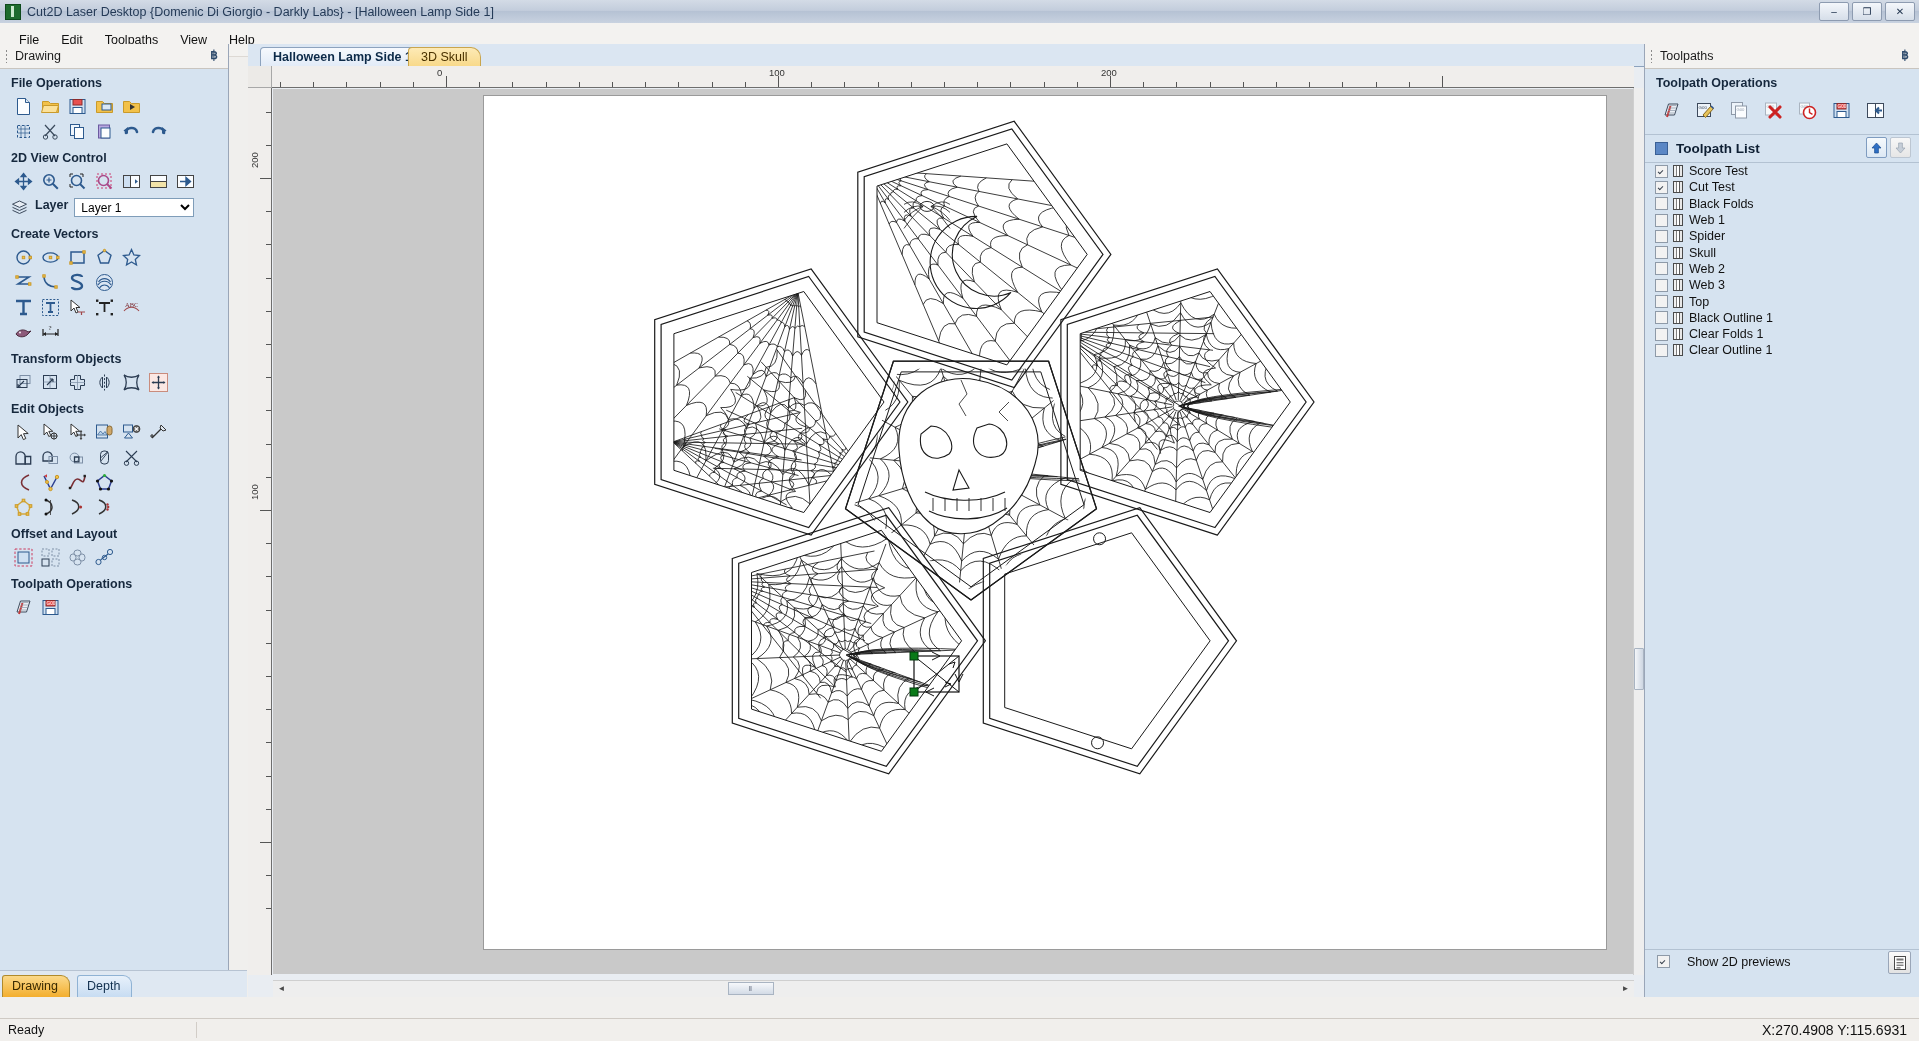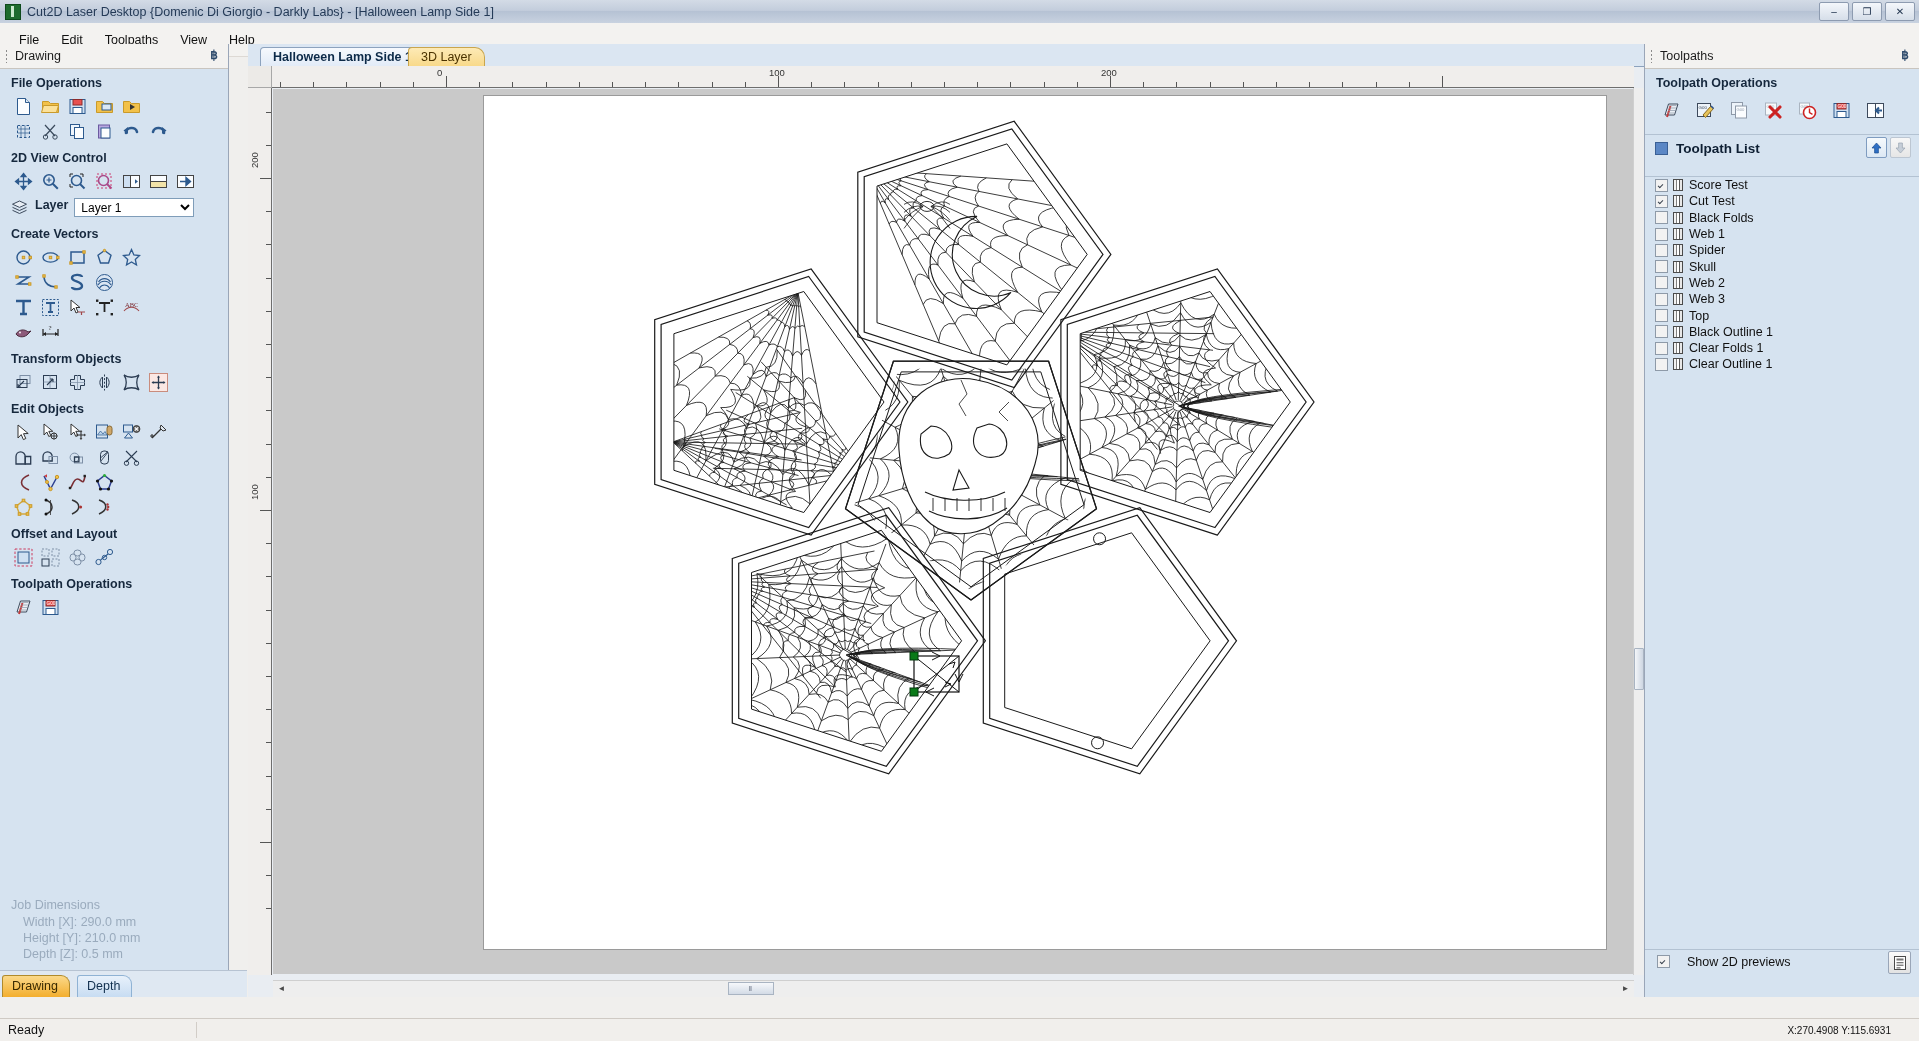--- a/index.html
+++ b/index.html
@@ -99,34 +99,34 @@
   #right-header{height:24px;background:#f3f2f0;border-bottom:1px solid #c9c5bf;display:flex;align-items:center;position:relative;}
   #tp-ops-row{display:flex;padding-left:12px;gap:6px;margin-top:2px;}
   .tpbtn{width:26px;height:26px;display:flex;align-items:center;justify-content:center;border:1px solid transparent;border-radius:2px;}
   #tp-divider{height:1px;background:#b3c2d2;margin:10px 0 0 0;}
   #tp-list-head{display:flex;align-items:center;padding:6px 8px 4px 10px;position:relative;}
   #tp-list-head .sqicon{width:11px;height:11px;background:#5b87c5;border:1px solid #3a5f94;margin-right:8px;}
   #tp-list-head .txt{font-weight:bold;font-size:13.5px;color:#0e1f33;}
   .updown{position:absolute;right:8px;top:2px;display:flex;gap:3px;}
   .udbtn{width:19px;height:19px;border:1px solid #7f9cc0;border-radius:2px;background:linear-gradient(to bottom,#f6fafd,#dce8f4);display:flex;align-items:center;justify-content:center;}
   .udbtn.dim{border-color:#bcc6d2;background:linear-gradient(to bottom,#f7f7f7,#e6e6e6);}
-  #tp-list{margin-top:16px;border-top:1px solid #b3c2d2;}
+  #tp-list{margin-top:2px;border-top:1px solid #b3c2d2;}
   .tp-row{display:flex;align-items:center;height:16.3px;padding-left:10px;font-size:12.5px;color:#111;}
   .cb{width:11px;height:11px;border:1px solid #8e9aa8;background:#f2f2f2;margin-right:5px;position:relative;flex:0 0 auto;}
   .cb.on:after{content:"";position:absolute;left:2px;top:4px;width:4px;height:2px;border-left:1.6px solid #3b4450;border-bottom:1.6px solid #3b4450;transform:rotate(-45deg);}
   .tpicon{width:10px;height:12px;margin-right:6px;flex:0 0 auto;
     background:linear-gradient(to right,#f2f2f2 0 2px,#808080 2px 3px,#ffffff 3px 5px,#5a5a5a 5px 6px,#e8e8e8 6px 8px,#7a7a7a 8px 10px);
     border:1px solid #4a4a4a;box-sizing:border-box;}
   #show2d{position:absolute;left:0;bottom:24px;width:274px;height:24px;border-top:1px solid #b3c2d2;display:flex;align-items:center;padding-left:12px;box-sizing:border-box;}
   #show2d .lbl{font-size:12.5px;color:#111;margin-left:12px;}
   #show2d .docbtn{position:absolute;right:8px;top:1px;width:21px;height:21px;border:1px solid #9aa6b8;border-radius:2px;background:linear-gradient(to bottom,#fbfbfb,#e2e2e2);display:flex;align-items:center;justify-content:center;}
   
   #statusbar{position:absolute;left:0;bottom:0;width:1919px;height:22px;background:#f1efec;border-top:1px solid #cfcac4;display:flex;align-items:center;}
   #status-left{padding-left:8px;font-size:12.5px;color:#111;}
-  #status-right{position:absolute;right:28px;font-size:10px;color:#111;}
+  #status-right{position:absolute;right:12px;font-size:14px;color:#111;}
   .sep{position:absolute;left:196px;top:3px;width:1px;height:16px;background:#d2cdc7;}
 </style>
 </head>
 <body>
 
 <div id="titlebar">
   <div class="app-icon"></div>
   <span id="title-text">Cut2D Laser Desktop {Domenic Di Giorgio - Darkly Labs} - [Halloween Lamp Side 1]</span>
   <div id="win-buttons">
     <div class="wbtn">–</div>
@@ -626,37 +626,31 @@
           <svg width="19" height="19" viewBox="0 0 19 19">
             <rect x="2" y="2.5" width="15" height="14" fill="#cfe0f2" stroke="#2d5a8e"></rect>
             <rect x="5" y="2.5" width="9" height="5.5" fill="#e8504f" stroke="#8e2b2b"></rect>
             <rect x="5" y="10.5" width="9" height="6" fill="#fff" stroke="#2d5a8e"></rect>
             <text x="5.6" y="7" font-size="4.6" fill="#fff" font-family="sans-serif">G00</text>
           </svg>
         </div>
       </div>
     </div>
 
-  <div id="jobdims">
-    <div class="jd-title">Job Dimensions</div>
-    <div class="jd-line">Width  [X]: 290.0 mm</div>
-    <div class="jd-line">Height [Y]: 210.0 mm</div>
-    <div class="jd-line">Depth  [Z]: 0.5 mm</div>
-  </div>
 
   <div id="left-tabs">
     <div class="ltab active">Drawing</div>
     <div class="ltab inactive">Depth</div>
   </div>
 </div>
 
 <div id="center">
   <div id="doc-tabs">
     <div class="dtab active">Halloween Lamp Side 1</div>
-    <div class="dtab inactive">3D Layer</div>
+    <div class="dtab inactive">3D Skull</div>
   </div>
 
   <div id="ruler-corner"></div>
   <div id="hruler">
       <div class="tick" style="left: 8px; width: 1px; height: 5px; bottom: 0px;"></div>
       <div class="tick" style="left: 41.2px; width: 1px; height: 5px; bottom: 0px;"></div>
       <div class="tick" style="left: 74.4px; width: 1px; height: 5px; bottom: 0px;"></div>
       <div class="tick" style="left: 107.6px; width: 1px; height: 5px; bottom: 0px;"></div>
       <div class="tick" style="left: 140.8px; width: 1px; height: 5px; bottom: 0px;"></div>
       <div class="tick" style="left: 174px; width: 1px; height: 11px; bottom: 0px;"></div>

